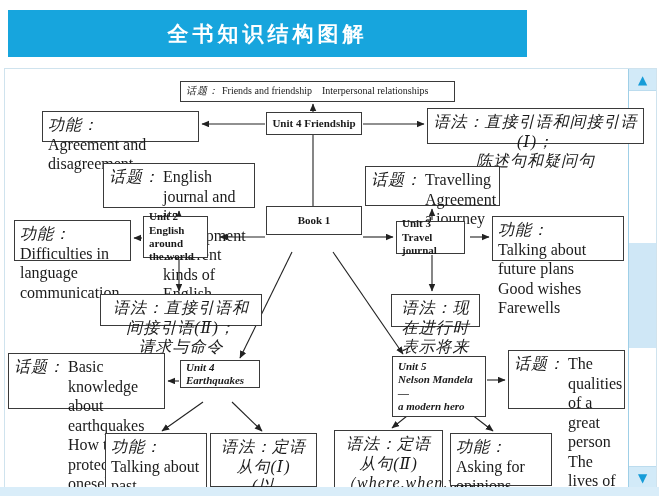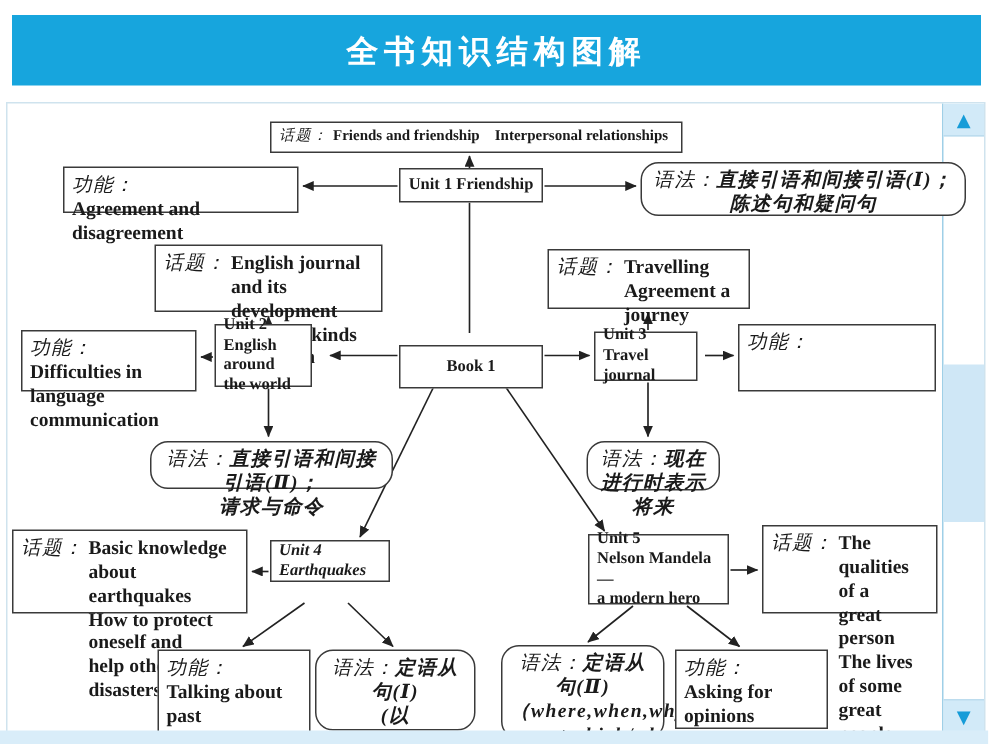--- a/index.html
+++ b/index.html
@@ -1,46 +1,46 @@
 <!DOCTYPE html>
 <html><head>
 <meta charset="utf-8">
 <style>
   html,body{margin:0;padding:0;background:#fff;}
   #page{position:relative;width:659px;height:496px;background:#fff;overflow:hidden;
         font-family:"Liberation Serif","DejaVu Serif",serif;color:#1a1a1a;}
   
-  #hdr{position:absolute;left:8px;top:10px;width:646px;height:47px;background:#17a5dd;
+  #hdr{position:absolute;left:8px;top:10px;width:519px;height:47px;background:#17a5dd;
        display:flex;align-items:center;justify-content:center;}
   #hdr .t{color:#fff;font-family:"Liberation Sans","DejaVu Sans",sans-serif;
        font-size:21px;font-weight:600;letter-spacing:4px;}
   
   #panel{position:absolute;left:4px;top:68px;width:653px;height:421px;
          border:1px solid #cfe3ee;background:#fff;box-sizing:border-box;}
   #footer-strip{position:absolute;left:0;top:487px;width:659px;height:9px;background:#d9edf9;}
   
   #sb{position:absolute;right:0;top:0;width:28px;height:100%;box-sizing:border-box;
       border-left:1px solid #9fcfe7;background:#fff;}
   .sb-btn{position:absolute;left:0;width:100%;height:21px;background:#d2eaf8;
       display:flex;align-items:center;justify-content:center;color:#169cd8;font-size:12px;
       font-family:"DejaVu Sans",sans-serif;cursor:pointer;}
   #sb-up{top:0;border-bottom:1px solid #bcdcee;}
   #sb-down{bottom:0;border-top:1px solid #bcdcee;}
   #sb-thumb{position:absolute;left:0;top:174px;width:100%;height:105px;background:#cfe7f6;}
   
   .bx{position:absolute;border:1px solid #3a3a3a;background:#fff;box-sizing:border-box;
-      font-size:13px;line-height:1.22;padding:3px 5px;}
+      font-size:16px;line-height:1.22;padding:3px 5px;}
   .lbl{font-style:italic;letter-spacing:1px;}
-  .pre{white-space:pre-line;font-weight:bold;}
+  .pre{white-space:pre-line;}
   .unit{font-weight:600;font-size:11px;display:flex;flex-direction:column;justify-content:center;}
   .ctr{text-align:center;align-items:center;}
   .topic{display:flex;}
   .topic .lbl{flex:none;margin-right:3px;}
   .fn .lbl{display:block;}
-  .gram{text-align:center;border-radius:12px;}
+  .gram{text-align:center;}
   svg.wires{position:absolute;left:0;top:0;pointer-events:none;}
 </style>
 </head>
 <body>
 
 <div id="page">
 
   <div id="hdr">
     <span class="t">全书知识结构图解</span>
   </div>
@@ -90,21 +90,21 @@
   <div class="bx topic" style="left:180px;top:81px;width:275px;height:21px;font-size:10px;white-space:nowrap;">
     <span class="lbl">话题：</span>
     <span class="pre">Friends and friendship Interpersonal relationships</span>
   </div>
 
   <div class="bx fn" style="left:42px;top:111px;width:157px;height:31px;">
     <span class="lbl">功能：</span>
     <span class="pre">Agreement and disagreement</span>
   </div>
 
-  <div class="bx unit ctr pre" style="left:266px;top:112px;width:96px;height:23px;">Unit 1 Friendship</div>
+  <div class="bx unit ctr pre" style="left:266px;top:112px;width:96px;height:23px;">Unit 4 Friendship</div>
 
   <div class="bx gram" style="left:427px;top:108px;width:217px;height:36px;">
     <span class="lbl">语法：</span><span class="pre lbl">直接引语和间接引语(Ⅰ)；
 陈述句和疑问句</span>
   </div>
 
   <div class="bx topic" style="left:103px;top:163px;width:152px;height:45px;">
     <span class="lbl">话题：</span>
     <span class="pre">English journal and its
 development
@@ -120,27 +120,29 @@
   <div class="bx fn" style="left:14px;top:220px;width:117px;height:41px;">
     <span class="lbl">功能：</span>
     <span class="pre">Difficulties in language
 communication</span>
   </div>
 
   <div class="bx unit pre" style="left:143px;top:216px;width:65px;height:42px;">Unit 2
 English around
 the world</div>
 
-  <div class="bx unit ctr pre" style="left:266px;top:230px;width:96px;height:29px;">Book 1</div>
+  <div class="bx unit ctr pre" style="left:266px;top:206px;width:96px;height:29px;">Book 1</div>
 
   <div class="bx unit pre" style="left:396px;top:221px;width:69px;height:33px;">Unit 3
 Travel journal</div>
 
   <div class="bx fn" style="left:492px;top:216px;width:132px;height:45px;">
     <span class="lbl">功能：</span>
+    <span class="pre">Talking about future plans
+Good wishes Farewells</span>
   </div>
 
   <div class="bx gram" style="left:100px;top:294px;width:162px;height:32px;">
     <span class="lbl">语法：</span><span class="pre lbl">直接引语和间接引语(Ⅱ)；
 请求与命令</span>
   </div>
 
   <div class="bx gram" style="left:391px;top:294px;width:89px;height:33px;">
     <span class="lbl">语法：</span><span class="pre lbl">现在进行时表示将来</span>
   </div>
@@ -149,21 +151,21 @@
     <span class="lbl">话题：</span>
     <span class="pre">Basic knowledge about
 earthquakes
 How to protect oneself and
 help others in disasters</span>
   </div>
 
   <div class="bx unit pre" style="left:180px;top:360px;width:80px;height:28px;font-style:italic;">Unit 4
 Earthquakes</div>
 
-  <div class="bx unit pre" style="left:392px;top:356px;width:94px;height:47px;">Unit 5
+  <div class="bx unit pre" style="left:392px;top:356px;width:94px;height:61px;font-style:italic;">Unit 5
 Nelson Mandela—
 a modern hero</div>
 
   <div class="bx topic" style="left:508px;top:350px;width:117px;height:59px;">
     <span class="lbl">话题：</span>
     <span class="pre">The qualities of a
 great person
 The lives of some
 great people</span>
   </div>

